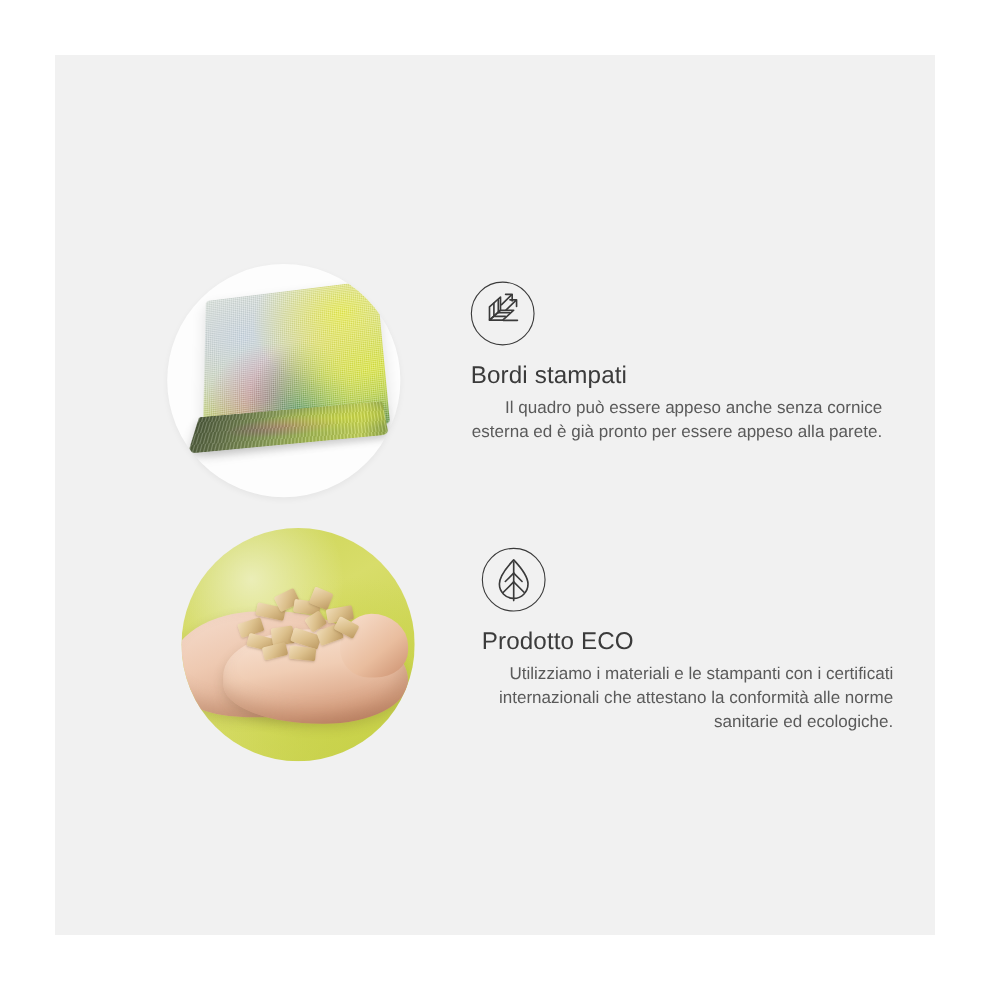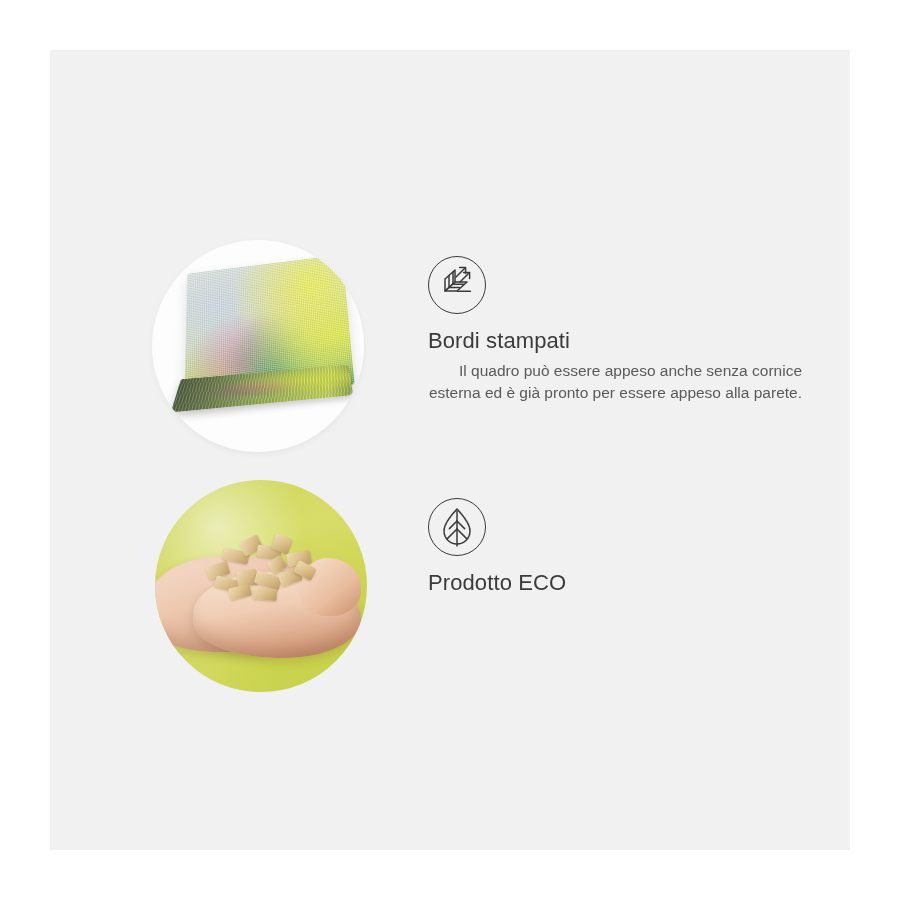--- a/index.html
+++ b/index.html
@@ -30,21 +30,21 @@
     height: 800px;
     background: #f1f1f1;
   }
 
   .feature {
     position: absolute;
     left: 0;
     width: 800px;
   }
   .feature-one { top: 130px; height: 290px; }
-  .feature-two { top: 410px; height: 290px; }
+  .feature-two { top: 410px; height: 290px; margin-left: 10px; }
 
   
   .media {
     position: absolute;
     border-radius: 50%;
     overflow: hidden;
   }
   .media-one {
     left: 102px;
     top: 60px;
@@ -286,17 +286,18 @@
             <path d="M28 22 L20.4 29.6"></path>
             <path d="M28 22 L35.6 29.6"></path>
             <path d="M28 30 L18.6 39.4"></path>
             <path d="M28 30 L37.4 39.4"></path>
           </g>
         </svg>
       </div>
 
       <div class="text-block text-two">
         <h2 class="feature-title">Prodotto ECO</h2>
+        <p class="feature-desc">Utilizziamo i materiali e le stampanti con i certificati internazionali che attestano la conformità alle norme sanitarie ed ecologiche.</p>
       </div>
     </section>
 
   </div>
 </div>
 
 </body></html>

